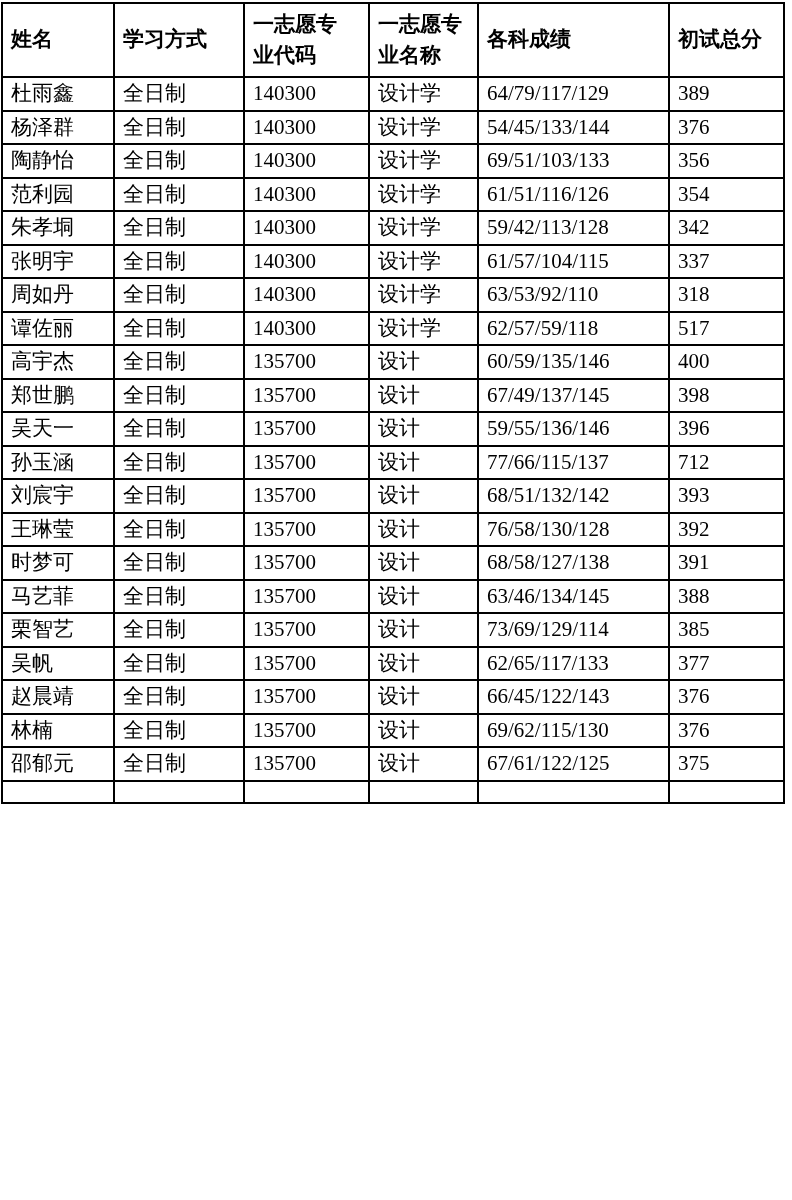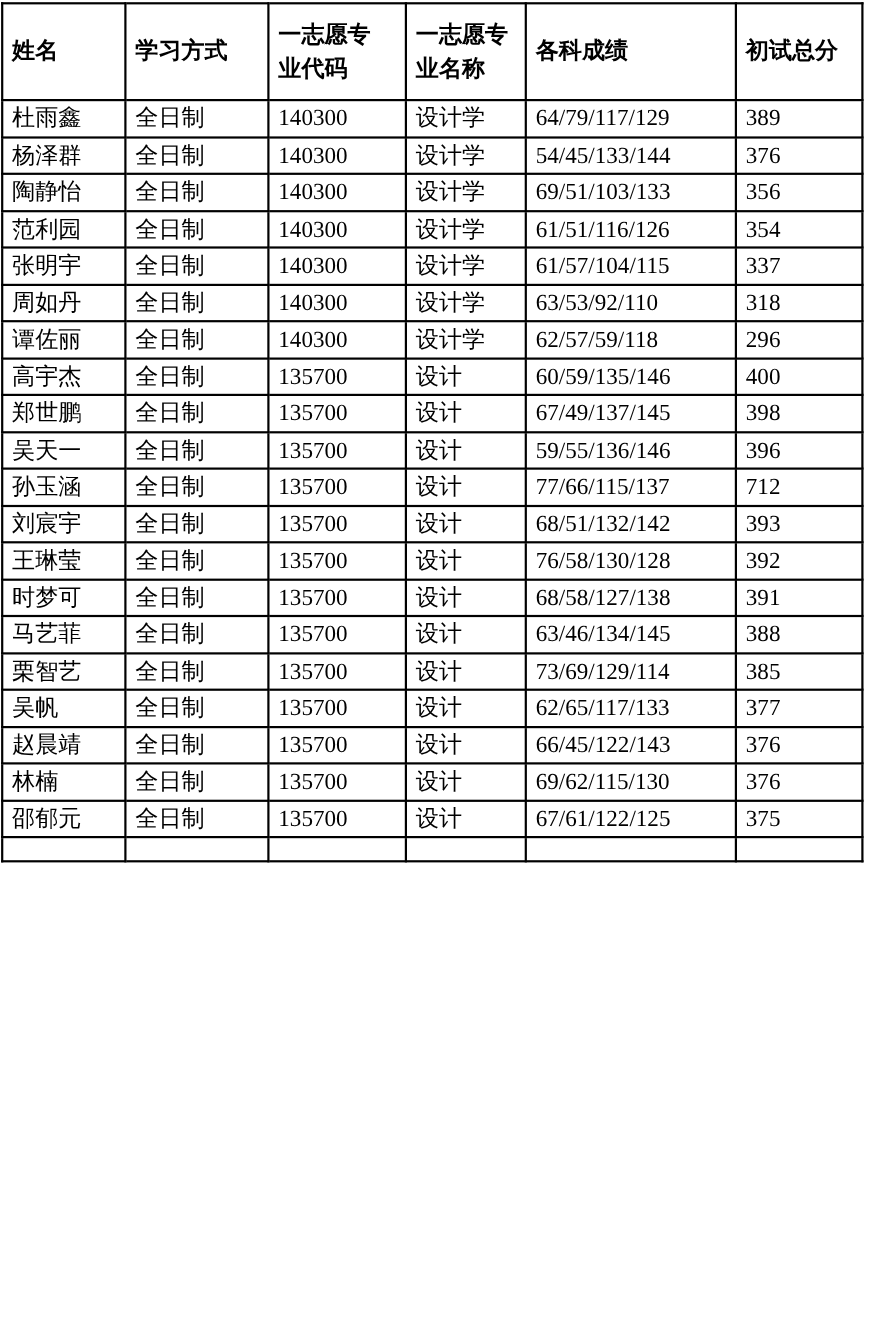--- a/index.html
+++ b/index.html
@@ -29,21 +29,21 @@
     text-align: left;
     vertical-align: middle;
     padding: 0 4px 0 8px;
     font-size: 21px;
     line-height: 1.5;
     overflow: hidden;
     white-space: normal;
     word-break: break-all;
   }
   table.score-table thead tr {
-    height: 88px;
+    height: 74px;
   }
   table.score-table th {
     font-weight: bold;
   }
   table.score-table tbody tr {
     height: 25px;
   }
   table.score-table tbody td {
     font-weight: normal;
   }
@@ -116,20 +116,28 @@
       </tr>
       <tr>
         <td>范利园</td>
         <td>全日制</td>
         <td>140300</td>
         <td>设计学</td>
         <td>61/51/116/126</td>
         <td>354</td>
       </tr>
       <tr>
+        <td>朱孝垌</td>
+        <td>全日制</td>
+        <td>140300</td>
+        <td>设计学</td>
+        <td>59/42/113/128</td>
+        <td>342</td>
+      </tr>
+      <tr>
         <td>张明宇</td>
         <td>全日制</td>
         <td>140300</td>
         <td>设计学</td>
         <td>61/57/104/115</td>
         <td>337</td>
       </tr>
       <tr>
         <td>周如丹</td>
         <td>全日制</td>
@@ -137,21 +145,21 @@
         <td>设计学</td>
         <td>63/53/92/110</td>
         <td>318</td>
       </tr>
       <tr>
         <td>谭佐丽</td>
         <td>全日制</td>
         <td>140300</td>
         <td>设计学</td>
         <td>62/57/59/118</td>
-        <td>296</td>
+        <td>517</td>
       </tr>
       <tr>
         <td>高宇杰</td>
         <td>全日制</td>
         <td>135700</td>
         <td>设计</td>
         <td>60/59/135/146</td>
         <td>400</td>
       </tr>
       <tr>

